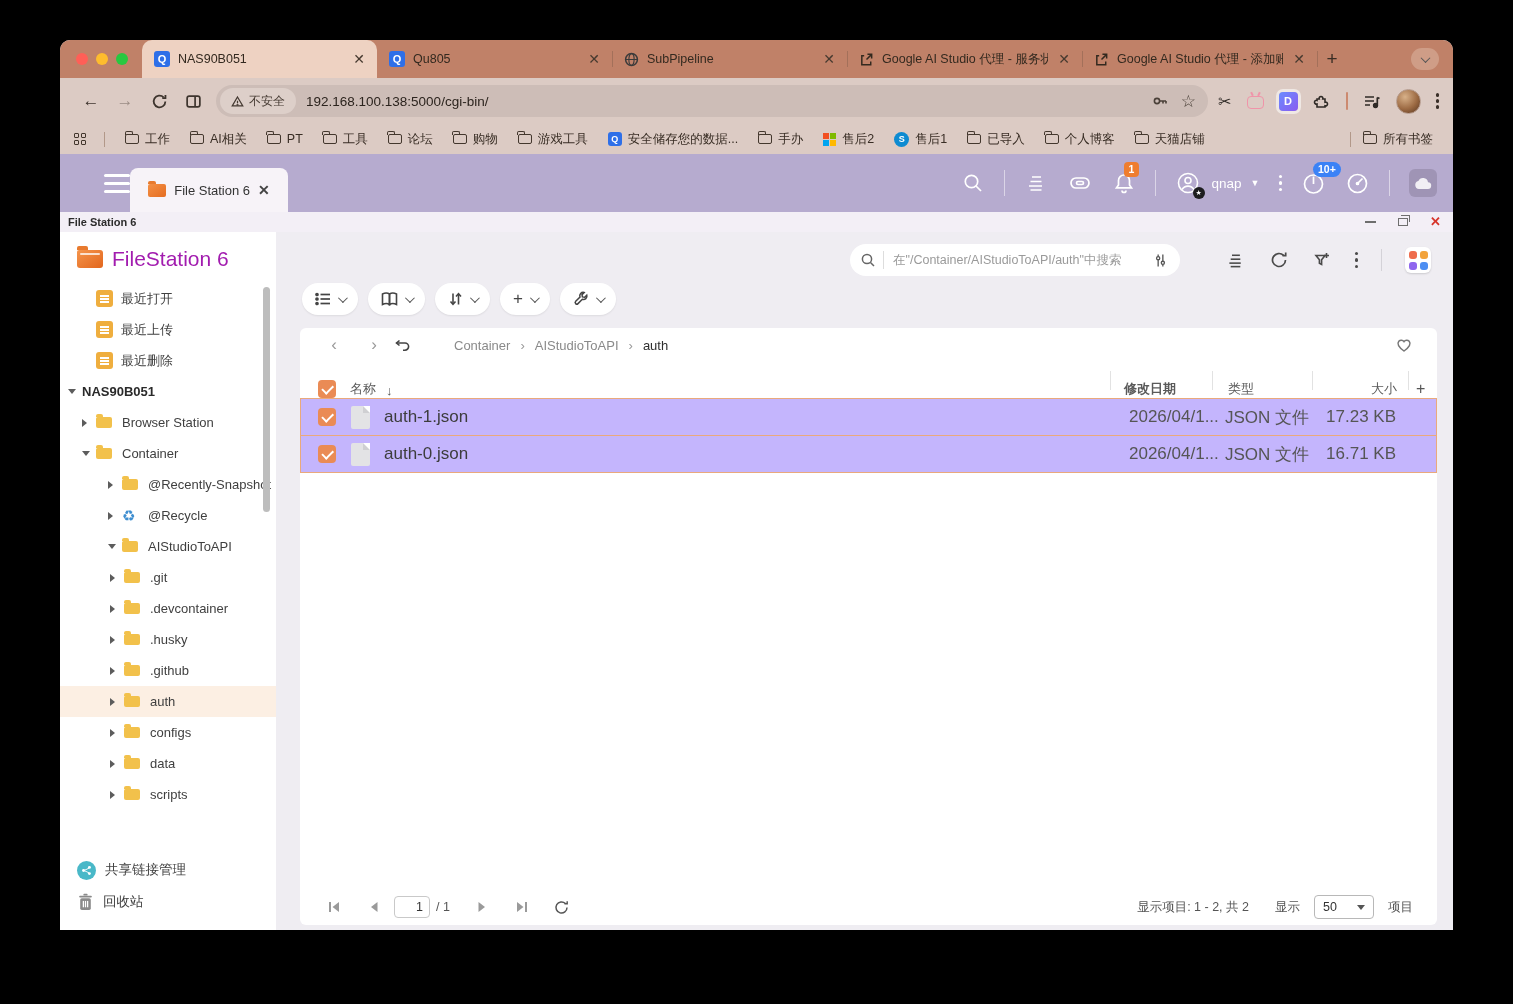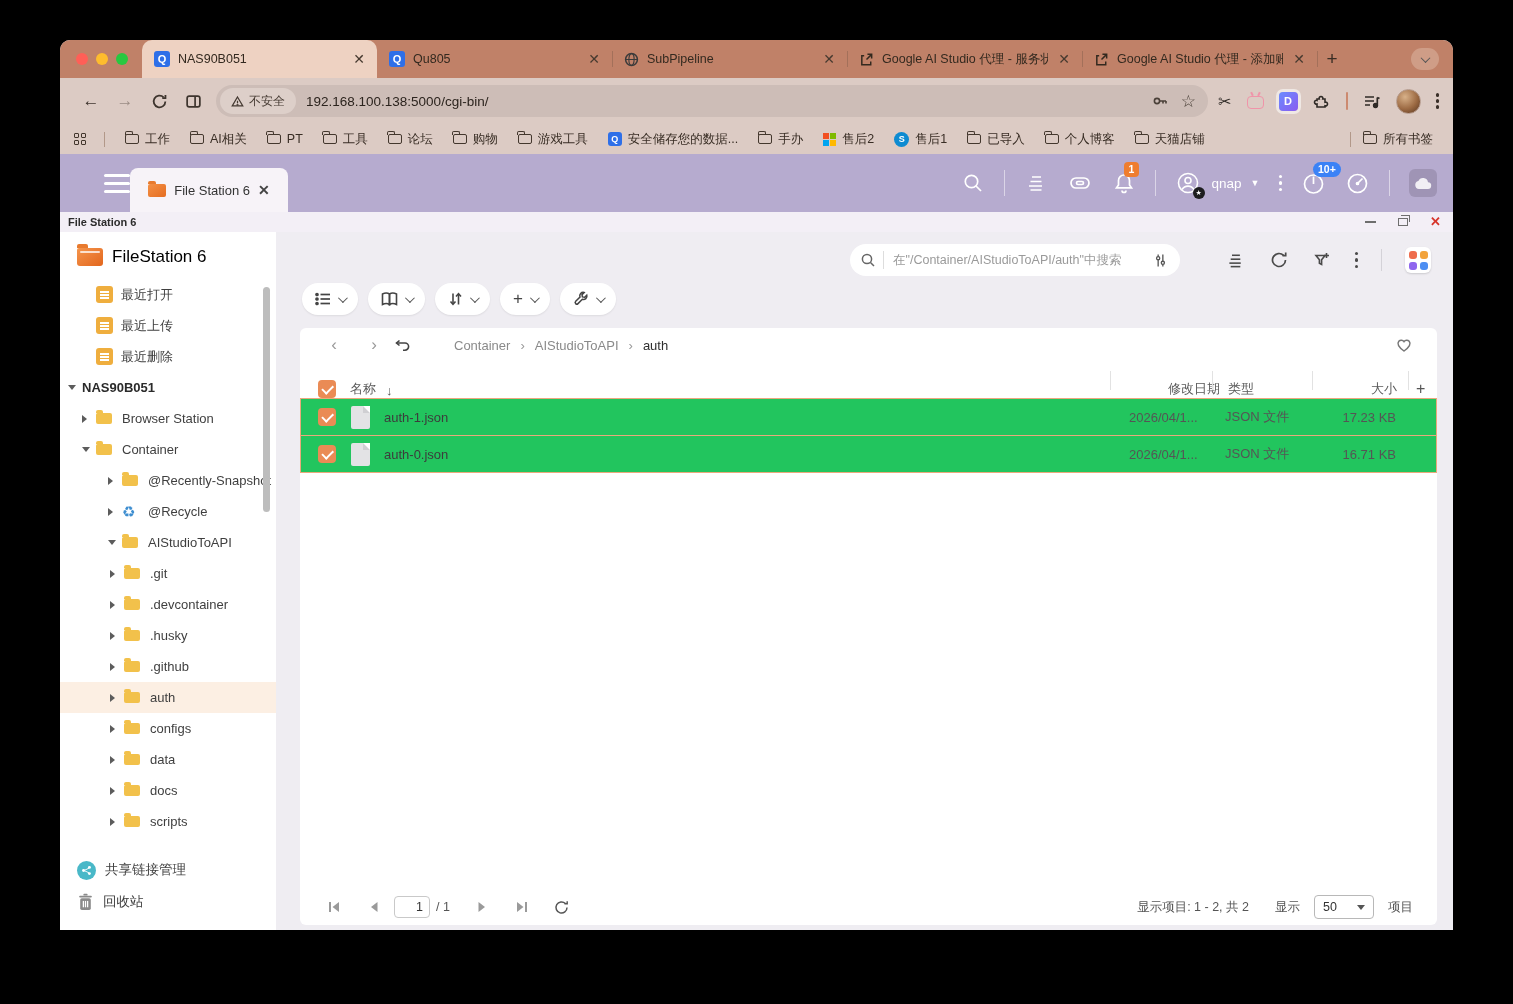--- a/index.html
+++ b/index.html
@@ -85,21 +85,21 @@
   .wmax::before { content:""; position:absolute; left:2px; top:-4px; width:8px; height:6px; border:1.5px solid #6e6e6e; border-bottom:none; border-left:none; }
   .wclose { color:#d6342b; font-size:13px; font-weight:bold; line-height:10px; }
 
   
   .fsbody { display:flex; height:698px; }
   .sidebar { position:relative; width:216px; background:#fff; flex:none; }
   .sblogo { display:flex; align-items:center; gap:9px; padding:15px 0 12px 17px; }
   .sblogo .bigfolder { position:relative; width:26px; height:18px; background:linear-gradient(145deg,#f5954c,#e2661d); border-radius:2px 3px 3px 3px; }
   .sblogo .bigfolder::before { content:""; position:absolute; top:-4px; left:0; width:11px; height:4px; background:#e87a2e; border-radius:2px 2px 0 0; }
   .sblogo .bigfolder::after { content:""; position:absolute; top:3px; left:3px; right:3px; height:2px; background:rgba(255,255,255,.75); border-radius:2px; }
-  .sblogo .txt { font-size:17px; color:#000000; }
+  .sblogo .txt { font-size:21px; color:#a21caf; }
   .trow { display:flex; align-items:center; height:31px; font-size:13px; color:#3f3f3f; cursor:pointer; }
   .trow .slot { width:14px; display:flex; justify-content:flex-start; flex:none; }
   .car-r { width:0; height:0; border-left:5px solid #5c5c5c; border-top:4px solid transparent; border-bottom:4px solid transparent; }
   .car-d { width:0; height:0; border-top:5px solid #5c5c5c; border-left:4px solid transparent; border-right:4px solid transparent; }
   .qico { width:17px; height:17px; border-radius:3px; background:#efae3e; margin-right:8px; position:relative; flex:none; }
   .qico::after { content:""; position:absolute; left:4px; top:5px; width:9px; height:1.6px; background:#fff; box-shadow:0 3px 0 #fff, 0 6px 0 #fff; }
   .folder { position:relative; width:16px; height:11px; background:#f2c14b; border-radius:1.5px 2px 2px 2px; flex:none; }
   .folder::before { content:""; position:absolute; top:-3px; left:0; width:7px; height:3px; background:#f2c14b; border-radius:2px 2px 0 0; }
   .iconslot { width:20px; margin-right:6px; display:flex; flex:none; }
   .lvq { padding-left:36px; } .lv0 { padding-left:8px; } .lv1 { padding-left:22px; } .lv2 { padding-left:48px; } .lv3 { padding-left:50px; }
@@ -131,23 +131,23 @@
   .crumb.cur { color:#2f2f2f; }
   .bsep { font-size:13px; color:#9a9a9a; }
   .heart { position:absolute; right:24px; top:8px; }
   .thead { position:relative; height:37px; display:flex; align-items:flex-end; border-bottom:1px solid #ececec; font-size:13px; color:#5a5a5a; }
   .cbox { width:18px; height:18px; border-radius:4px; background:#ea8b55; position:relative; flex:none; }
   .cbox::after { content:""; position:absolute; left:4px; top:4.5px; width:9px; height:4.5px; border-left:2px solid #fff; border-bottom:2px solid #fff; transform:rotate(-45deg); }
   .thead .cbox { margin-left:18px; }
   .thead .hname { margin-left:14px; }
   .thead .sarr { margin-left:10px; color:#555; font-size:13px; }
   .hsep { position:absolute; top:9px; width:1px; height:19px; background:#e2e2e2; }
-  .hmod { position:absolute; left:868px; } .htype { position:absolute; left:928px; }
+  .hmod { position:absolute; left:824px;font-weight:bold; } .htype { position:absolute; left:928px; }
   .hsize { position:absolute; right:40px; } .hadd { position:absolute; left:1116px; font-size:16px; color:#555; }
-  .frowitem { position:relative; height:38px; display:flex; align-items:center; background:#22c55e; border:1px solid #eaa97c; margin-top:-1px; font-size:13px; color:#555; }
+  .frowitem { position:relative; height:38px; display:flex; align-items:center; background:#c4b5fd; border:1px solid #eaa97c; margin-top:-1px; font-size:17px; color:#555; }
   .frowitem .cbox { margin-left:17px; }
   .ficon { position:relative; width:19px; height:23px; background:#e3e3e5; border-radius:2px; margin-left:15px; flex:none; }
   .ficon::after { content:""; position:absolute; right:0; top:0; border-style:solid; border-width:0 7px 7px 0; border-color:#fff #fff #cfcfd2 #cfcfd2; }
   .fname { margin-left:14px; color:#3c3c3c; }
   .rmod { position:absolute; left:828px; } .rtype { position:absolute; left:924px; } .rsize { position:absolute; right:40px; }
   .pgbar { position:absolute; left:0; right:0; bottom:0; height:36px; display:flex; align-items:center; padding:0 24px 0 14px; font-size:12.5px; color:#555; }
   .pgic { width:40px; display:flex; justify-content:center; }
   .pg-input { width:36px; height:22px; border:1px solid #c9c9c9; border-radius:4px; text-align:right; font-size:12.5px; color:#333; padding-right:6px; margin-right:6px; font-family:"Liberation Sans",sans-serif; }
   .pgright { margin-left:auto; display:flex; align-items:center; gap:14px; }
   .psel { width:60px; height:24px; border:1px solid #b8b8b8; border-radius:4px; display:flex; align-items:center; justify-content:space-between; padding:0 8px; }
@@ -571,29 +571,20 @@
             <span>configs</span>
           </div>
       <div class="trow lv3">
             <span class="slot">
               <span class="car-r"></span>
             </span>
             <span class="iconslot">
               <span class="folder"></span>
             </span>
             <span>data</span>
-          </div>
-      <div class="trow lv3">
-            <span class="slot">
-              <span class="car-r"></span>
-            </span>
-            <span class="iconslot">
-              <span class="folder"></span>
-            </span>
-            <span>docs</span>
           </div>
       <div class="trow lv3">
             <span class="slot">
               <span class="car-r"></span>
             </span>
             <span class="iconslot">
               <span class="folder"></span>
             </span>
             <span>scripts</span>
           </div>

